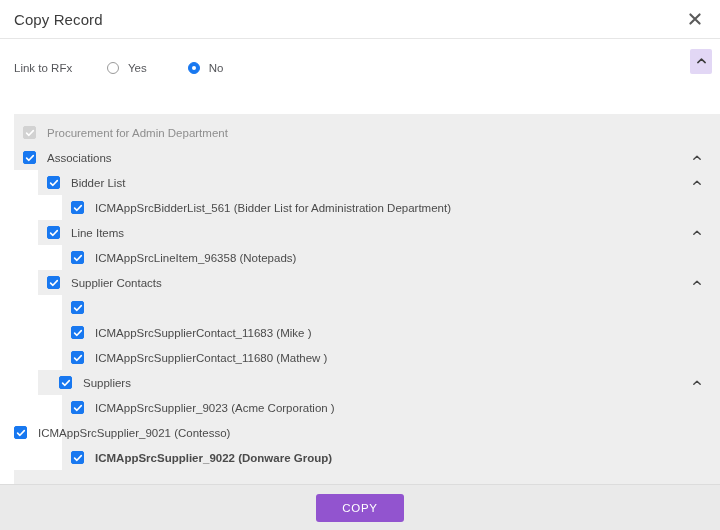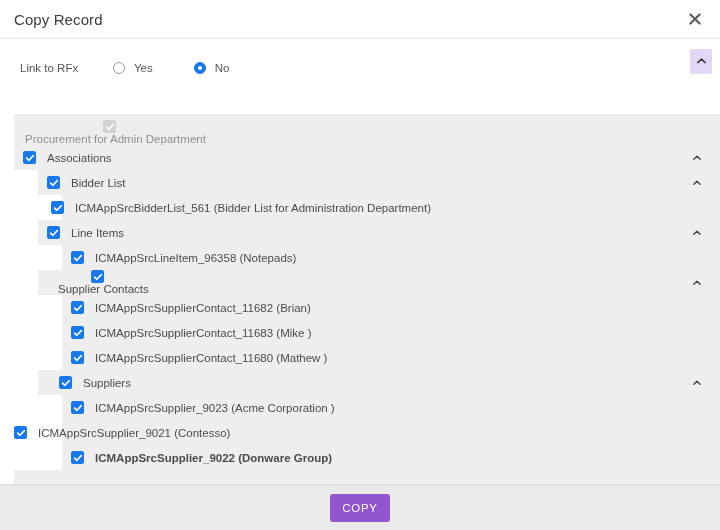--- a/index.html
+++ b/index.html
@@ -63,21 +63,21 @@
     height: 75px;
     min-height: 75px;
     background: #ffffff;
     box-sizing: border-box;
   }
   .form-row {
     display: flex;
     align-items: center;
     height: 30px;
     padding-top: 14px;
-    padding-left: 20px;
+    padding-left: 14px;
     box-sizing: content-box;
   }
   .field-label {
     font-size: 11.5px;
     color: #55565a;
     width: 93px;
     flex: 0 0 auto;
   }
   .radio-group {
     display: flex;
@@ -225,21 +225,21 @@
     display: flex;
     align-items: center;
     justify-content: center;
     box-sizing: border-box;
   }
   .copy-btn {
     background: #9254cf;
     color: #ffffff;
     border: none;
     border-radius: 3px;
-    width: 60px;
+    width: 88px;
     height: 28px;
     font-size: 11.5px;
     letter-spacing: 0.7px;
     cursor: pointer;
     font-family: "Liberation Sans", sans-serif;
   }
 </style>
 </head>
 <body>
 
@@ -273,21 +273,21 @@
         <svg width="11" height="11" viewBox="0 0 11 11" aria-hidden="true">
           <path d="M1.8 6.6 L5.5 3.1 L9.2 6.6" fill="none" stroke="#3b3b3b" stroke-width="1.5" stroke-linecap="round" stroke-linejoin="round"></path>
         </svg>
       </span>
     </button>
   </div>
 
   <div class="tree-wrap">
     <div class="tree-panel" id="tree-panel">
         <div class="tree-row">
-          <div class="row-inner" style=" flex-direction: column;">
+          <div class="row-inner" style="margin-left: 9px;">
             <span class="cb disabled">
               <svg width="10" height="10" viewBox="0 0 10 10" aria-hidden="true">
                 <path d="M1.6 5.1 L3.9 7.3 L8.3 2.6" fill="none" stroke="#ffffff" stroke-width="1.6" stroke-linecap="round" stroke-linejoin="round"></path>
               </svg>
             </span>
             <span class="node-label muted">Procurement for Admin Department</span>
           </div>
         </div>
         <div class="tree-row">
           <div class="row-inner" style="margin-left: 9px;">
@@ -315,21 +315,21 @@
             <span class="node-label">Bidder List</span>
           </div>
           <span class="chev">
             <svg width="10" height="10" viewBox="0 0 10 10" aria-hidden="true">
               <path d="M1.8 6.2 L5 3.2 L8.2 6.2" fill="none" stroke="#444444" stroke-width="1.4" stroke-linecap="round" stroke-linejoin="round"></path>
             </svg>
           </span>
         </div>
         <div class="tree-row">
           <div class="gutter" style="width: 48px;"></div>
-          <div class="row-inner" style="margin-left: 37px;">
+          <div class="row-inner" style="margin-left: 57px;">
             <span class="cb">
               <svg width="10" height="10" viewBox="0 0 10 10" aria-hidden="true">
                 <path d="M1.6 5.1 L3.9 7.3 L8.3 2.6" fill="none" stroke="#ffffff" stroke-width="1.6" stroke-linecap="round" stroke-linejoin="round"></path>
               </svg>
             </span>
             <span class="node-label">ICMAppSrcBidderList_561 (Bidder List for Administration Department)</span>
           </div>
         </div>
         <div class="tree-row">
           <div class="gutter" style="width: 24px;"></div>
@@ -353,21 +353,21 @@
             <span class="cb">
               <svg width="10" height="10" viewBox="0 0 10 10" aria-hidden="true">
                 <path d="M1.6 5.1 L3.9 7.3 L8.3 2.6" fill="none" stroke="#ffffff" stroke-width="1.6" stroke-linecap="round" stroke-linejoin="round"></path>
               </svg>
             </span>
             <span class="node-label">ICMAppSrcLineItem_96358 (Notepads)</span>
           </div>
         </div>
         <div class="tree-row">
           <div class="gutter" style="width: 24px;"></div>
-          <div class="row-inner" style="margin-left: 33px; flex-direction: column;">
+          <div class="row-inner" style="margin-left: 33px;">
             <span class="cb">
               <svg width="10" height="10" viewBox="0 0 10 10" aria-hidden="true">
                 <path d="M1.6 5.1 L3.9 7.3 L8.3 2.6" fill="none" stroke="#ffffff" stroke-width="1.6" stroke-linecap="round" stroke-linejoin="round"></path>
               </svg>
             </span>
             <span class="node-label">Supplier Contacts</span>
           </div>
           <span class="chev">
             <svg width="10" height="10" viewBox="0 0 10 10" aria-hidden="true">
               <path d="M1.8 6.2 L5 3.2 L8.2 6.2" fill="none" stroke="#444444" stroke-width="1.4" stroke-linecap="round" stroke-linejoin="round"></path>
@@ -375,21 +375,20 @@
           </span>
         </div>
         <div class="tree-row">
           <div class="gutter" style="width: 48px;"></div>
           <div class="row-inner" style="margin-left: 57px;">
             <span class="cb">
               <svg width="10" height="10" viewBox="0 0 10 10" aria-hidden="true">
                 <path d="M1.6 5.1 L3.9 7.3 L8.3 2.6" fill="none" stroke="#ffffff" stroke-width="1.6" stroke-linecap="round" stroke-linejoin="round"></path>
               </svg>
             </span>
-            <span class="node-label">ICMAppSrcSupplierContact_11682 (Brian)</span>
           </div>
         </div>
         <div class="tree-row">
           <div class="gutter" style="width: 48px;"></div>
           <div class="row-inner" style="margin-left: 57px;">
             <span class="cb">
               <svg width="10" height="10" viewBox="0 0 10 10" aria-hidden="true">
                 <path d="M1.6 5.1 L3.9 7.3 L8.3 2.6" fill="none" stroke="#ffffff" stroke-width="1.6" stroke-linecap="round" stroke-linejoin="round"></path>
               </svg>
             </span>

